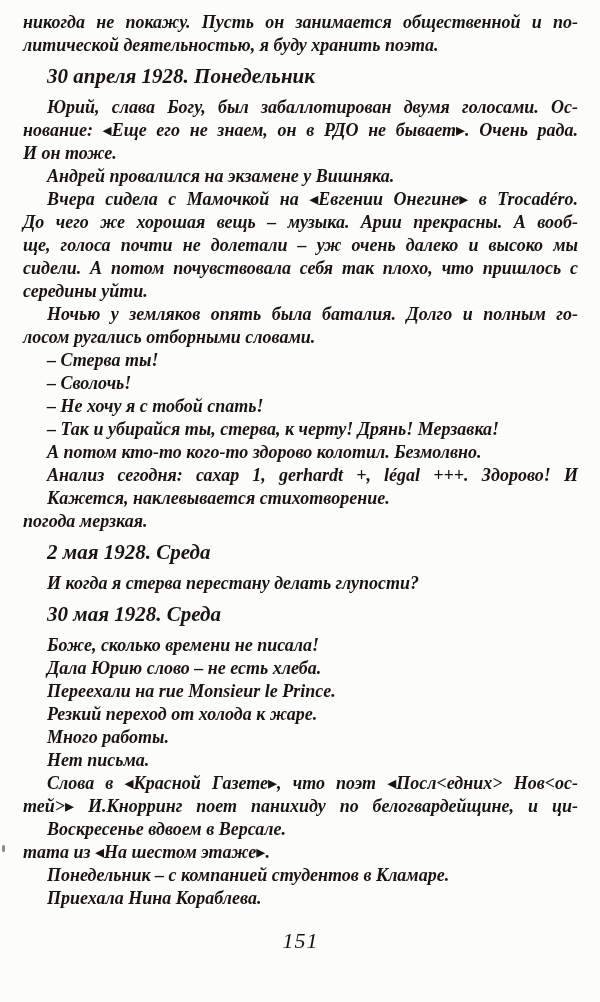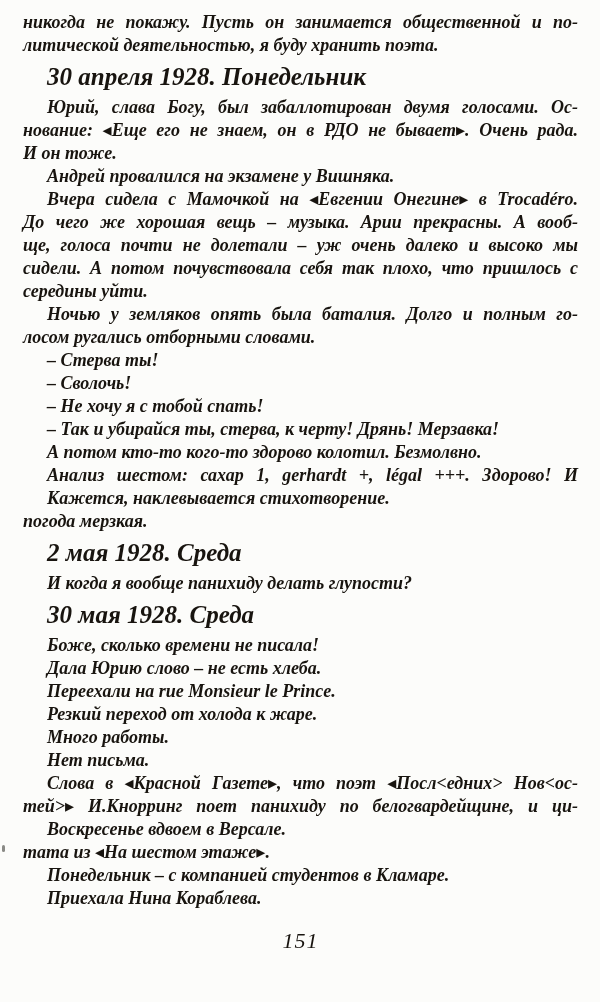--- a/index.html
+++ b/index.html
@@ -27,21 +27,21 @@
     white-space: normal;
     font-style: italic;
   }
   .line.just {
     text-align-last: justify;
   }
   .line.ind {
     text-indent: 24px;
   }
   .heading {
-    font-size: 25px;
+    font-size: 21px;
     line-height: 23px;
     font-style: italic;
     font-weight: 700;
     margin: 8px 0;
     text-indent: 24px;
   }
   .footer {
     margin-top: 16px;
     text-align: center;
     font-weight: 400;
@@ -84,28 +84,28 @@
 
   <div class="line just ind">Ночью у земляков опять была баталия. Долго и полным го-</div>
   <div class="line end">лосом ругались отборными словами.</div>
 
   <div class="line end ind">– Стерва ты!</div>
   <div class="line end ind">– Сволочь!</div>
   <div class="line end ind">– Не хочу я с тобой спать!</div>
   <div class="line end ind">– Так и убирайся ты, стерва, к черту! Дрянь! Мерзавка!</div>
   <div class="line end ind">А потом кто-то кого-то здорово колотил. Безмолвно.</div>
 
-  <div class="line just ind">Анализ шестом: сахар 1, gerhardt +, légal +++. Здорово! И</div>
+  <div class="line just ind">Анализ сегодня: сахар 1, gerhardt +, légal +++. Здорово! И</div>
   <div class="line end ind">Кажется, наклевывается стихотворение.</div>
 
   <div class="line end">погода мерзкая.</div>
 
   <div class="heading">2 мая 1928. Среда</div>
 
-  <div class="line end ind">И когда я вообще панихиду делать глупости?</div>
+  <div class="line end ind">И когда я стерва перестану делать глупости?</div>
 
   <div class="heading">30 мая 1928. Среда</div>
 
   <div class="line end ind">Боже, сколько времени не писала!</div>
   <div class="line end ind">Дала Юрию слово – не есть хлеба.</div>
   <div class="line end ind">Переехали на rue Monsieur le Prince.</div>
   <div class="line end ind">Резкий переход от холода к жаре.</div>
   <div class="line end ind">Много работы.</div>
   <div class="line end ind">Нет письма.</div>
 

